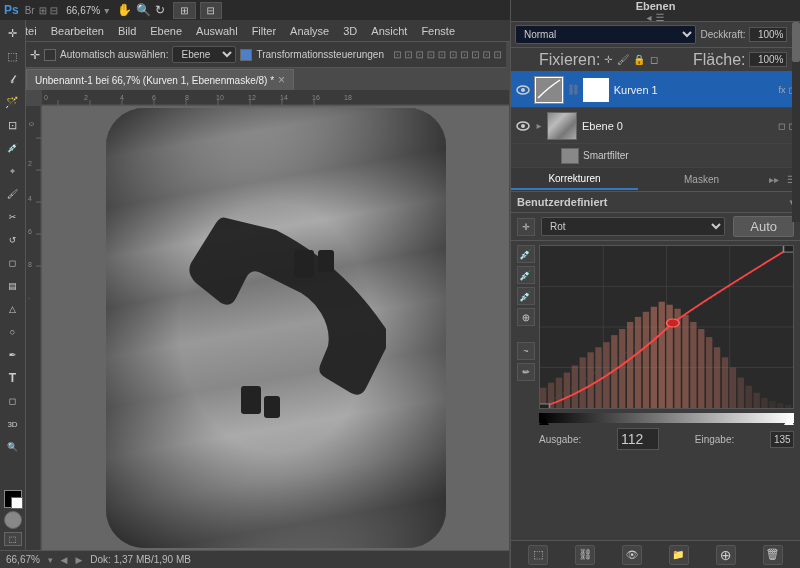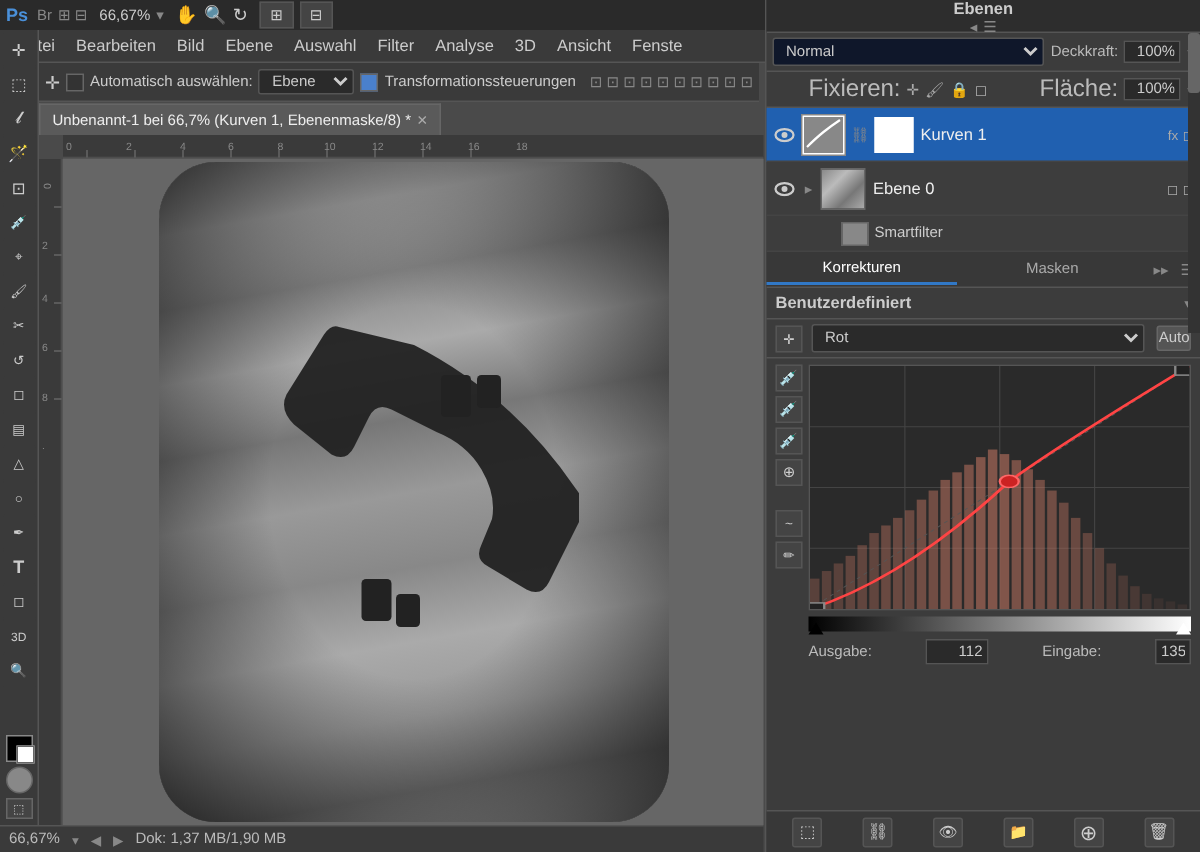--- a/index.html
+++ b/index.html
@@ -245,21 +245,21 @@
     <div style="display:flex;flex-direction:column;gap:2px;margin-right:2px;">
       <div style="width:18px;height:18px;background:#444;border:1px solid #555;display:flex;align-items:center;justify-content:center;cursor:pointer;font-size:9px;color:#ccc;">✛</div>
     </div>
     <select style="background:#2a2a2a;border:1px solid #555;color:#ccc;padding:2px 4px;font-size:10px;border-radius:2px;flex:1;">
       <option>Rot</option>
       <option>Grün</option>
       <option>Blau</option>
       <option>RGB</option>
     </select>
     <span style="color:#888;font-size:9px;"></span>
-    <button style="background:#555;border:1px solid #666;color:#ccc;padding:2px 0;font-size:10px;border-radius:2px;cursor:pointer;">Auto</button>
+    <button style="background:#555;border:1px solid #666;color:#ccc;padding:2px 16px;font-size:13px;border-radius:2px;cursor:pointer;">Auto</button>
   </div>
 
   <div style="padding:4px 6px;display:flex;gap:4px;">
 
     <div style="display:flex;flex-direction:column;gap:3px;">
       <div style="width:18px;height:18px;background:#444;border:1px solid #555;display:flex;align-items:center;justify-content:center;cursor:pointer;font-size:10px;color:#ccc;">💉</div>
       <div style="width:18px;height:18px;background:#444;border:1px solid #555;display:flex;align-items:center;justify-content:center;cursor:pointer;font-size:10px;color:#ccc;">💉</div>
       <div style="width:18px;height:18px;background:#444;border:1px solid #555;display:flex;align-items:center;justify-content:center;cursor:pointer;font-size:10px;color:#ccc;">💉</div>
       <div style="width:18px;height:18px;background:#444;border:1px solid #555;display:flex;align-items:center;justify-content:center;cursor:pointer;font-size:10px;color:#ccc;">⊕</div>
       <div style="height:10px;"></div>
@@ -326,21 +326,21 @@
   <div style="padding:0 6px 0 28px;">
 
     <div style="height:10px;background:linear-gradient(to right,#000,#fff);margin-bottom:2px;position:relative;">
       <div style="position:absolute;bottom:-2px;left:0;width:0;height:0;border-left:5px solid transparent;border-right:5px solid transparent;border-bottom:8px solid #000;cursor:pointer;"></div>
       <div style="position:absolute;bottom:-2px;right:0;width:0;height:0;border-left:5px solid transparent;border-right:5px solid transparent;border-bottom:8px solid #fff;cursor:pointer;"></div>
     </div>
   </div>
 
   <div style="display:flex;align-items:center;justify-content:space-between;padding:3px 6px 3px 28px;">
     <span style="font-size:10px;color:#bbb;">Ausgabe:</span>
-    <input type="text" style="background: rgb(42, 42, 42); border: 1px solid rgb(85, 85, 85); color: rgb(204, 204, 204); width: 42px; padding: 2px 3px; font-size: 10px; text-align: right;" value="112">
+    <input type="text" style="background: rgb(42, 42, 42); border: 1px solid rgb(85, 85, 85); color: rgb(204, 204, 204); width: 42px; padding: 2px 3px; font-size: 14px; text-align: left;" value="112">
     <span style="font-size:10px;color:#bbb;">Eingabe:</span>
     <input type="text" style="background: rgb(42, 42, 42); border: 1px solid rgb(85, 85, 85); color: rgb(204, 204, 204); width: 24px; padding: 2px 3px; font-size: 10px; text-align: center;" value="135">
   </div>
 
   <div style="position:absolute;bottom:0;left:0;right:0;height:28px;background:#383838;border-top:1px solid #555;display:flex;align-items:center;justify-content:space-around;padding:0 4px;">
     <div style="width:20px;height:20px;background:#444;border:1px solid #555;border-radius:2px;display:flex;align-items:center;justify-content:center;cursor:pointer;font-size:11px;color:#ccc;">⬚</div>
     <div style="width:20px;height:20px;background:#444;border:1px solid #555;border-radius:2px;display:flex;align-items:center;justify-content:center;cursor:pointer;font-size:11px;color:#ccc;">⛓</div>
     <div style="width:20px;height:20px;background:#444;border:1px solid #555;border-radius:2px;display:flex;align-items:center;justify-content:center;cursor:pointer;font-size:10px;color:#ccc;">👁</div>
     <div style="width:20px;height:20px;background:#444;border:1px solid #555;border-radius:2px;display:flex;align-items:center;justify-content:center;cursor:pointer;font-size:10px;color:#ccc;">📁</div>
     <div style="width:20px;height:20px;background:#444;border:1px solid #555;border-radius:2px;display:flex;align-items:center;justify-content:center;cursor:pointer;font-size:14px;color:#ccc;">⊕</div>

